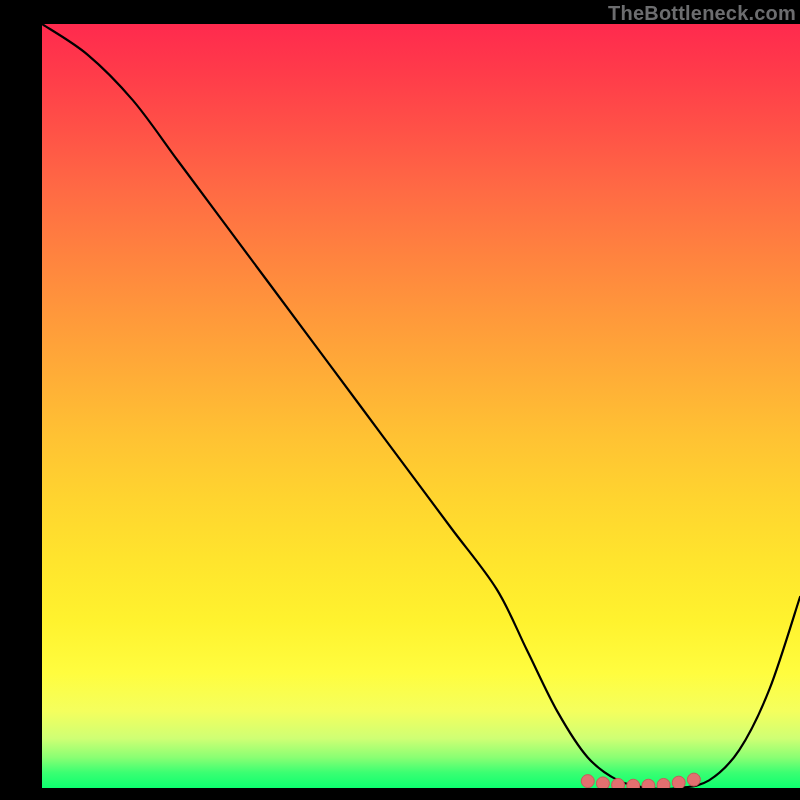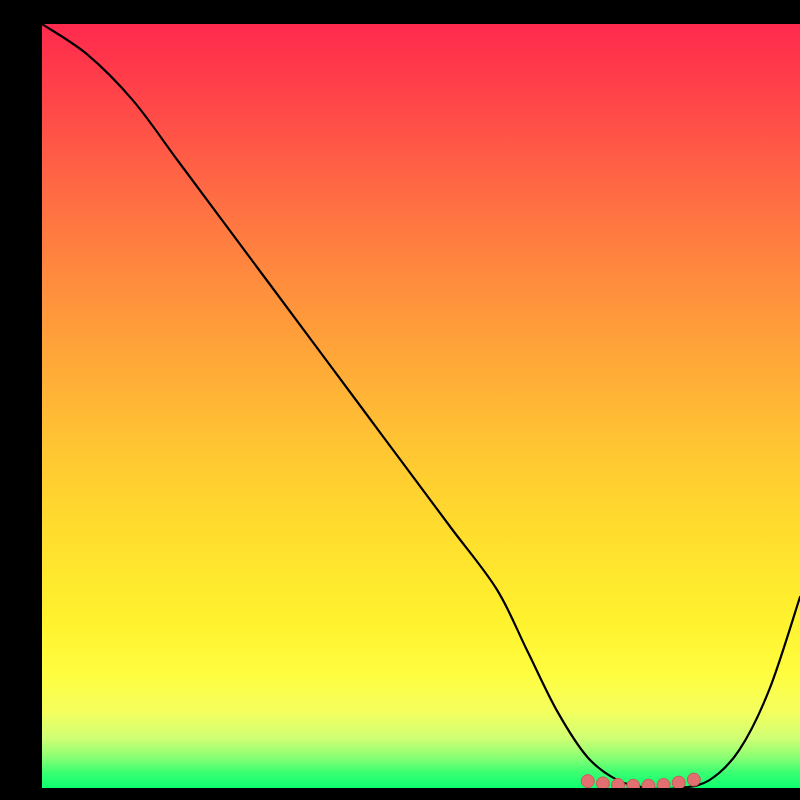--- a/index.html
+++ b/index.html
@@ -53,20 +53,21 @@
     top: 0;
     width: 758px;
     height: 764px;
     pointer-events: none;
   }
 </style>
 </head>
 <body>
 
 <div class="chart-wrap">
+  <div class="watermark">TheBottleneck.com</div>
   <div class="plot-area">
     <svg class="curve" viewBox="0 0 758 764" preserveAspectRatio="none">
       <g>
         <path id="curve-path" d="M 0 0 C 7.579999999999999 5.0933333333333435 30.32 17.826666666666732 45.48 30.56000000000006 C 60.63999999999999 43.293333333333386 75.8 58.57333333333332 90.96 76.39999999999998 C 106.11999999999999 94.22666666666663 121.28 117.14666666666665 136.44 137.51999999999998 C 151.6 157.89333333333332 166.76 178.26666666666665 181.92 198.64 C 197.07999999999998 219.01333333333332 212.24 239.38666666666666 227.4 259.76 C 242.56 280.1333333333333 257.71999999999997 300.5066666666667 272.88 320.88000000000005 C 288.04 341.2533333333334 303.20000000000005 361.62666666666667 318.36 382 C 333.52 402.37333333333333 348.67999999999995 422.74666666666667 363.84 443.12 C 379 463.49333333333334 394.16 483.8666666666667 409.32000000000005 504.24 C 424.4800000000001 524.6133333333333 442.1666666666667 544.9866666666667 454.8 565.36 C 467.43333333333334 585.7333333333333 475.0133333333333 606.1066666666667 485.12 626.48 C 495.2266666666667 646.8533333333334 505.33333333333337 669.7733333333333 515.44 687.6 C 525.5466666666667 705.4266666666667 535.6533333333333 721.98 545.76 733.44 C 555.8666666666667 744.9000000000001 565.9733333333334 751.2666666666667 576.08 756.36 C 586.1866666666667 761.4533333333334 596.2933333333333 762.7266666666667 606.4 764 C 616.5066666666667 765.2733333333333 626.6133333333333 765.2733333333333 636.72 764 C 646.8266666666667 762.7266666666667 656.9333333333333 762.7266666666667 667.04 756.36 C 677.1466666666666 749.9933333333333 687.2533333333333 741.0799999999999 697.36 725.8 C 707.4666666666667 710.52 717.5733333333333 690.1466666666666 727.68 664.68 C 737.7866666666666 639.2133333333333 752.9466666666667 588.28 758 573" fill="none" stroke="#000000" stroke-width="2.2" stroke-linecap="round" stroke-linejoin="round"></path>
       </g>
       <g id="marker-group">
           <circle cx="545.76" cy="757.124" r="6.5" fill="#e27070" stroke="#c85a5a" stroke-width="1"></circle>
           <circle cx="560.92" cy="759.416" r="6.5" fill="#e27070" stroke="#c85a5a" stroke-width="1"></circle>
           <circle cx="576.08" cy="760.944" r="6.5" fill="#e27070" stroke="#c85a5a" stroke-width="1"></circle>
           <circle cx="591.24" cy="761.708" r="6.5" fill="#e27070" stroke="#c85a5a" stroke-width="1"></circle>

